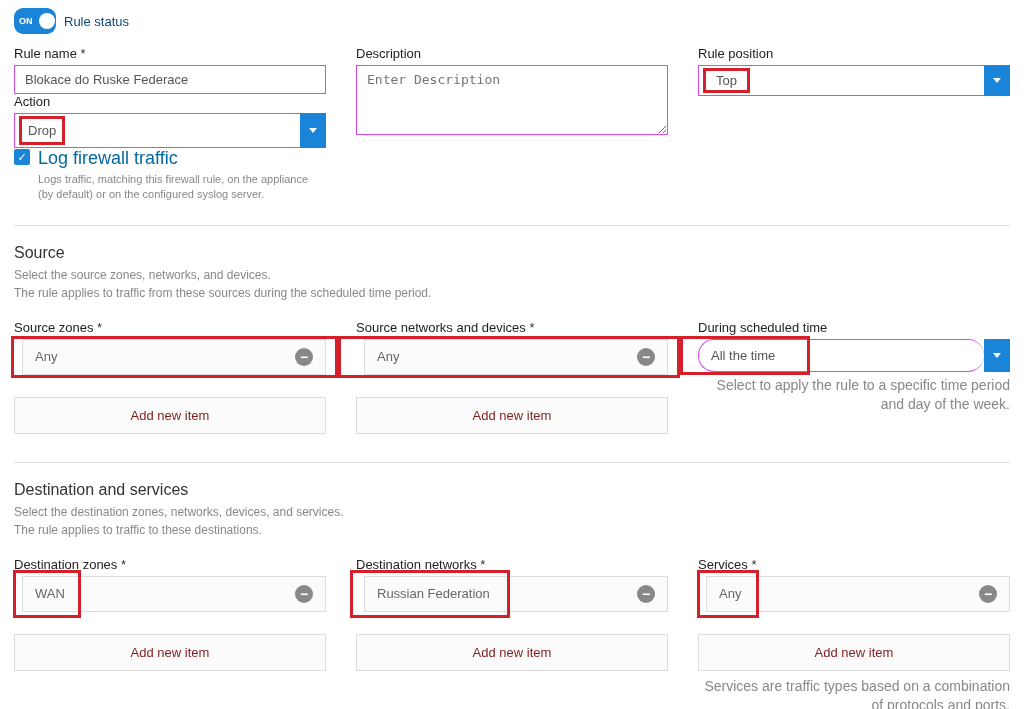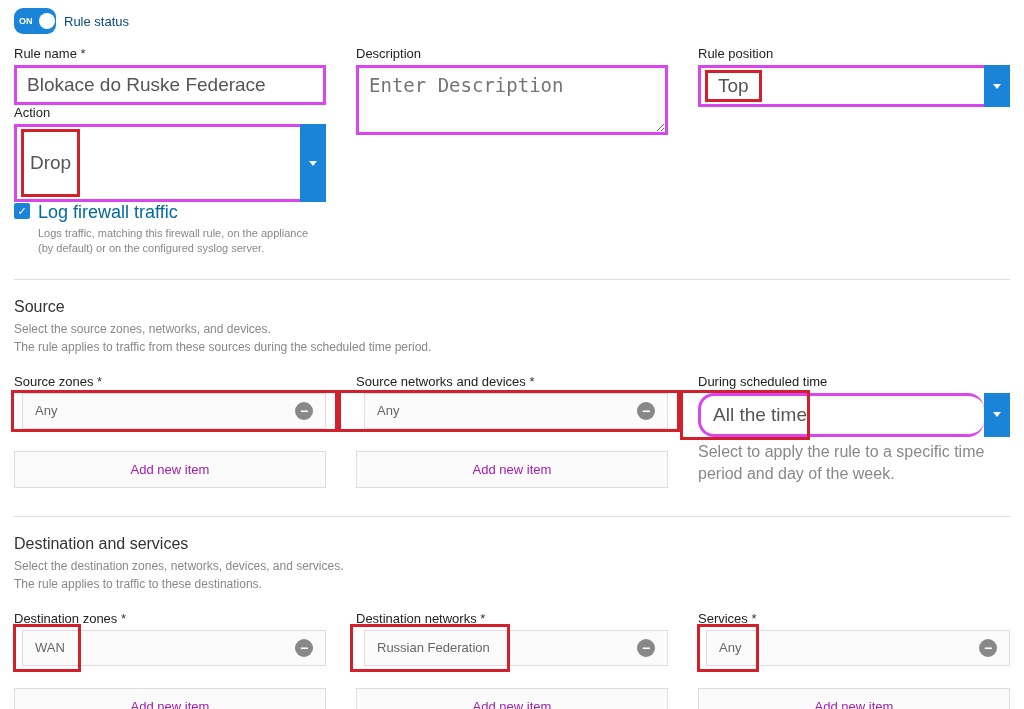--- a/index.html
+++ b/index.html
@@ -16,23 +16,23 @@
   .field { }
   .label {
     font-size: 13px;
     color: #222;
     margin-bottom: 4px;
     display: block;
   }
   .req::after { content: " *"; color: #333; }
   .input, .select-box, .textarea {
     width: 100%;
-    border: 3px solid #d946ef;
+    border: 1px solid #d946ef;
     padding: 6px 10px;
-    font-size: 19px;
+    font-size: 13px;
     background: #fff;
     color: #555;
   }
   .textarea {
     height: 70px;
     resize: both;
     color: #999;
   }
   .select-wrap { display: flex; width: 100%; }
   .select-box {
@@ -130,30 +130,31 @@
     font-weight: bold;
     line-height: 1;
   }
   .remove-circle::before { content: "−"; }
   .add-item {
     border: 1px solid #ddd;
     border-top: none;
     background: #fbfbfb;
     text-align: center;
     padding: 10px;
-    color: #a21caf;
+    color: #7f1d1d;
     font-size: 13px;
     cursor: pointer;
   }
   .group { margin-bottom: 6px; }
   .hl-red { border: 3px solid #d4202a; }
   .hl-pad { padding: 0 4px; display: inline-block; }
   .help-under {
-    font-size: 16px;
+    font-size: 14px;
     color: #888;
+    text-align: right;
     margin-top: 4px;
     line-height: 1.4;
   }
   
   .item-wrap { position: relative; }
   .overlay-hl {
     position: absolute;
     border: 3px solid #d4202a;
     pointer-events: none;
   }
@@ -173,21 +174,21 @@
 <div class="row">
   <div class="col">
     <div class="field">
       <span class="label req">Rule name</span>
       <input class="input" value="Blokace do Ruske Federace" style="">
     </div>
     <div class="field">
       <span class="label">Action</span>
       <div class="select-wrap" style="position:relative;">
         <div class="select-box">
-          <span class="hl-red hl-pad" style="margin:-4px -6px; padding:20px 6px;">Drop</span>
+          <span class="hl-red hl-pad" style="margin:-4px -6px; padding:4px 6px;">Drop</span>
         </div>
         <div class="select-caret">
             <div class="caret-down"></div>
           </div>
       </div>
     </div>
     <div class="check-row field">
       <div class="checkbox">
         <span class="checkmark">✓</span>
       </div>

